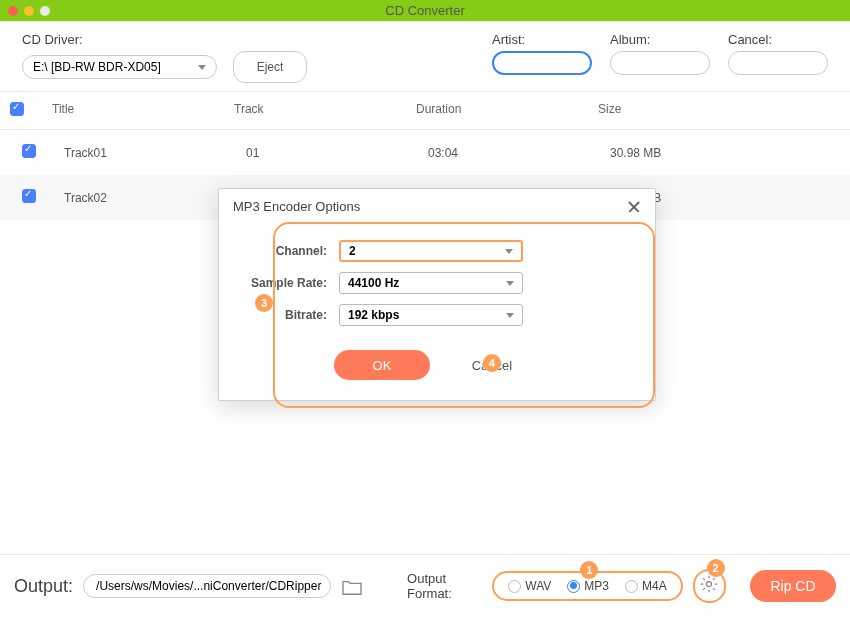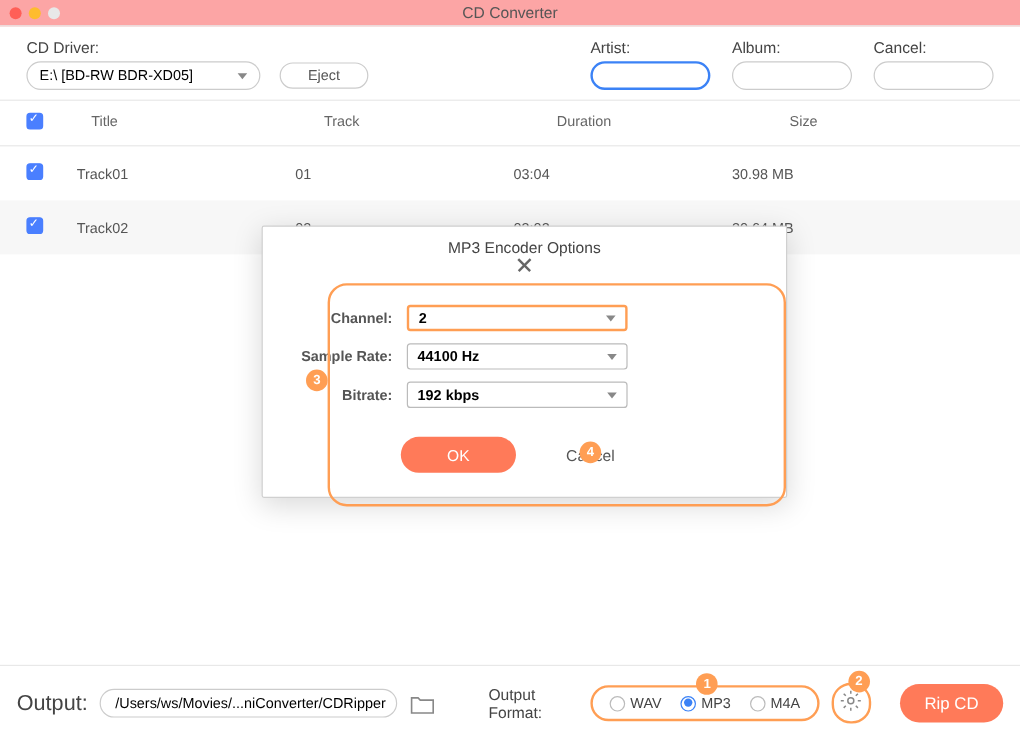--- a/index.html
+++ b/index.html
@@ -1,55 +1,55 @@
 <!DOCTYPE html>
 <html><head>
 <meta charset="utf-8">
 <style>
 * { box-sizing: border-box; margin: 0; padding: 0; font-family: -apple-system, BlinkMacSystemFont, "Segoe UI", sans-serif; }
 body { width: 850px; height: 617px; background: #fff; position: relative; overflow: hidden; }
 
-.titlebar { height: 22px; background: #fca5a5; border-bottom: 1px solid #e8e8e8; display: flex; align-items: center; padding: 0 8px; position: relative; }
+.titlebar { height: 22px; background: #84cc16; border-bottom: 1px solid #e8e8e8; display: flex; align-items: center; padding: 0 8px; position: relative; }
 .traffic { display: flex; gap: 6px; }
 .dot { width: 10px; height: 10px; border-radius: 50%; }
 .dot.red { background: #ff5f57; }
 .dot.yellow { background: #febc2e; }
 .dot.green { background: #e8e8e8; }
 .titlebar .title { position: absolute; left: 50%; transform: translateX(-50%); font-size: 13px; color: #555; }
 
 .topbar { display: flex; gap: 18px; padding: 10px 22px 8px 22px; align-items: flex-start; }
 .field-group { display: flex; flex-direction: column; gap: 4px; }
 .field-group.driver { width: 290px; flex-direction: column; }
 .driver-row { display: flex; align-items: center; gap: 16px; }
 .label { font-size: 13px; color: #444; }
 .select, .text-input { height: 24px; border: 1px solid #ccc; border-radius: 12px; padding: 4px 10px; font-size: 12px; background: #fff; display: flex; align-items: center; position: relative; }
 .select { justify-content: space-between; }
 .select .caret { width: 0; height: 0; border-left: 4px solid transparent; border-right: 4px solid transparent; border-top: 5px solid #888; margin-left: 6px; }
 .driver-select { width: 195px; }
-.eject-btn { width: 74px; height: 22px; border: 1px solid #ccc; border-radius: 12px; background: #fff; font-size: 12px; color: #555; cursor: pointer; }
+.eject-btn { width: 74px; height: 32px; border: 1px solid #ccc; border-radius: 12px; background: #fff; font-size: 12px; color: #555; cursor: pointer; }
 .small-input { width: 100px; }
 .artist-input { width: 100px; border: 2px solid #3b82f6; }
 .genre-input { width: 100px; }
 .year-input { width: 100px; }
 
 .divider { height: 1px; background: #e8e8e8; width: 100%; }
 
-.table-header { display: flex; padding: 10px 22px; font-size: 12px; color: #666; gap: 12px; justify-content: flex-end; }
+.table-header { display: flex; padding: 10px 10px; font-size: 12px; color: #666; gap: 0; justify-content: flex-end; }
 .col-check { width: 42px; }
 .col-title { width: 182px; }
 .col-track { width: 182px; }
 .col-duration { width: 182px; }
 .col-size { flex: 1; }
 .check { width: 14px; height: 14px; border: 1.5px solid #4a7fff; border-radius: 3px; background: #4a7fff; position: relative; display: inline-block; }
 .check::after { content: "✓"; color: #fff; font-size: 10px; position: absolute; top: -2px; left: 1px; }
 .table-row { display: flex; padding: 14px 22px; font-size: 12px; color: #555; align-items: center; }
 .table-row.alt { background: #f7f7f7; }
 
 .modal-overlay { position: absolute; top: 188px; left: 218px; width: 438px; background: #fff; border: 1px solid #d0d0d0; box-shadow: 0 6px 24px rgba(0,0,0,0.15); border-radius: 2px; }
-.modal-header { display: flex; justify-content: space-between; align-items: center; padding: 10px 14px; font-size: 13px; color: #444; flex-direction: column; }
+.modal-header { display: flex; justify-content: space-between; align-items: center; padding: 10px 14px; font-size: 13px; color: #444; }
 .close-x { width: 14px; height: 14px; cursor: pointer; position: relative; }
 .close-x::before, .close-x::after { content: ""; position: absolute; width: 14px; height: 1.5px; background: #666; top: 6px; left: 0; }
 .close-x::before { transform: rotate(45deg); }
 .close-x::after { transform: rotate(-45deg); }
 .modal-body { padding: 6px 18px 14px 18px; position: relative; }
 .modal-callout { position: absolute; border: 2px solid #ff9e54; border-radius: 16px; top: -2px; left: 54px; right: 0px; height: 186px; pointer-events: none; }
 .modal-row { display: flex; align-items: center; margin: 10px 0; gap: 12px; font-weight: bold; }
 .modal-row .mlabel { width: 90px; text-align: right; font-size: 12px; color: #555; }
 .modal-select { width: 184px; height: 22px; border: 1px solid #bbb; border-radius: 3px; font-size: 12px; padding: 0 8px; display: flex; align-items: center; justify-content: space-between; background: #fff; }
 .modal-select.active { border: 2px solid #ff9e54; }

